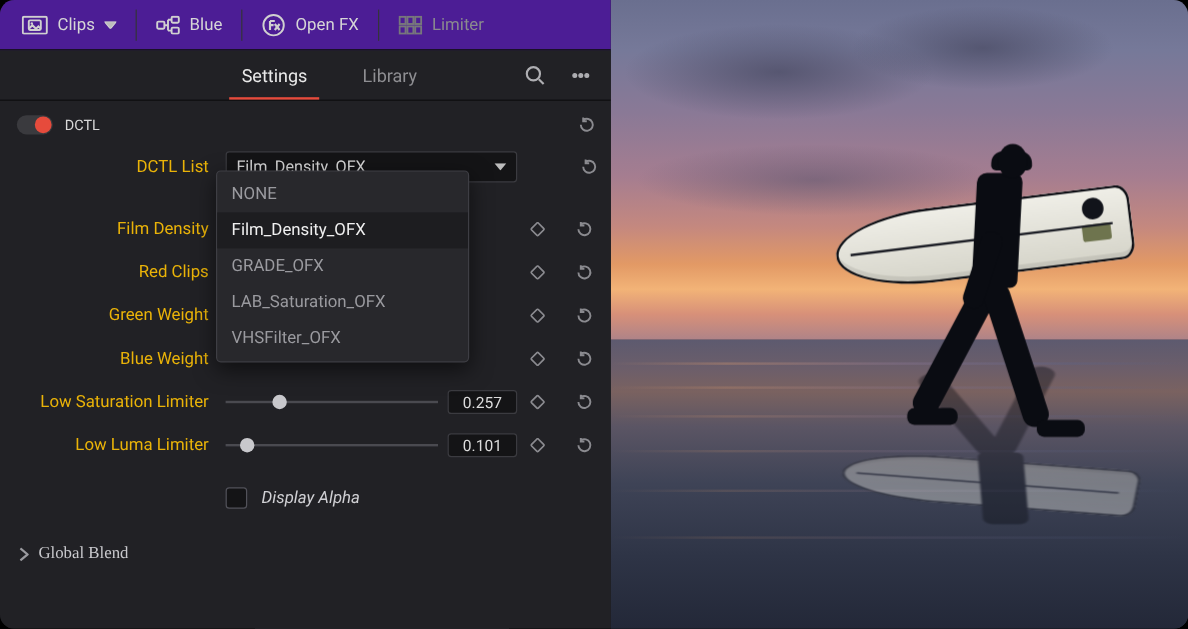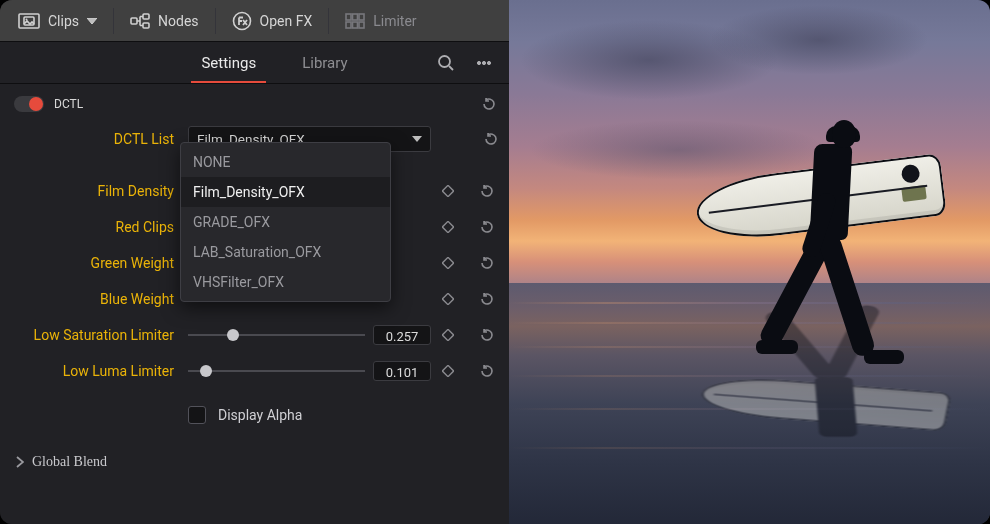--- a/index.html
+++ b/index.html
@@ -2,21 +2,21 @@
 <html><head>
 <meta charset="utf-8">
 <style>
   * { box-sizing: border-box; margin: 0; padding: 0; }
   html, body { width: 990px; height: 524px; overflow: hidden; font-family: -apple-system, "Segoe UI", Roboto, sans-serif; background: #000; }
   .app { display: flex; width: 990px; height: 524px; border-radius: 12px; overflow: hidden; background: #18181a; }
   .panel { width: 509px; height: 524px; background: #212125; display: flex; flex-direction: column; color: #c9c9c9; }
   .viewer { flex: 1; position: relative; overflow: hidden; }
 
   
-  .topbar { height: 42px; background: #404040; display: flex; align-items: center; padding: 0 8px; gap: 6px; border-bottom: 1px solid #0e0e10; }
+  .topbar { height: 42px; background: #4c1d95; display: flex; align-items: center; padding: 0 8px; gap: 6px; border-bottom: 1px solid #0e0e10; }
   .topbar .grp { display: flex; align-items: center; gap: 8px; padding: 0 10px; height: 100%; }
   .topbar .sep { width: 1px; height: 26px; background: #34343a; }
   .topbar .lbl { font-size: 14px; color: #d6d6d6; }
   .topbar .lbl.dim { color: #8a8a8f; }
   .topbar svg { stroke: #d0d0d0; }
   .topbar .dim svg { stroke: #77777c; }
   .chev { fill: #bdbdbd; }
 
   
   .tabsrow { height: 42px; background: #212125; display: flex; align-items: stretch; border-bottom: 1px solid #0e0e10; }
@@ -113,21 +113,21 @@
           </svg>
       </div>
       <div class="sep"></div>
       <div class="grp">
         <svg width="20" height="16" viewBox="0 0 20 16" fill="none" stroke-width="1.6">
             <rect x="1" y="5" width="6" height="6" rx="1"></rect>
             <rect x="13" y="1" width="6" height="5" rx="1"></rect>
             <rect x="13" y="10" width="6" height="5" rx="1"></rect>
             <path d="M7 8 L10 8 M10 3.5 L13 3.5 M10 12.5 L13 12.5 M10 3.5 L10 12.5"></path>
           </svg>
-        <span class="lbl">Nodes</span>
+        <span class="lbl">Blue</span>
       </div>
       <div class="sep"></div>
       <div class="grp">
         <svg width="20" height="20" viewBox="0 0 20 20" fill="none" stroke-width="1.6">
             <circle cx="10" cy="10" r="8.5"></circle>
             <path d="M7 6.5 L11 6.5 M7 6.5 L7 14 M7 10 L10 10" stroke-width="1.8"></path>
             <path d="M11 9 L15 14 M15 9 L11 14" stroke-width="1.8"></path>
           </svg>
         <span class="lbl">Open FX</span>
       </div>
@@ -302,21 +302,21 @@
           </div>
         <div class="reset">
             <svg width="16" height="16" viewBox="0 0 16 16">
               <path d="M3 8 a5 5 0 1 0 2 -4 M5 2 L5 5 L8 5"></path>
             </svg>
           </div>
       </div>
 
       <div class="checkboxrow">
         <div></div>
-        <div style="display:flex;align-items:center;gap:12px;">
+        <div style="display:flex;align-items:center;gap:12px;font-style:italic;">
           <div class="checkbox"></div>
           <span class="cblabel">Display Alpha</span>
         </div>
       </div>
 
       <div class="section">
         <svg width="8" height="12" viewBox="0 0 8 12">
             <path d="M1 1 L7 6 L1 11" fill="none" stroke="#9a9a9f" stroke-width="1.8"></path>
           </svg>
         <span>Global Blend</span>

